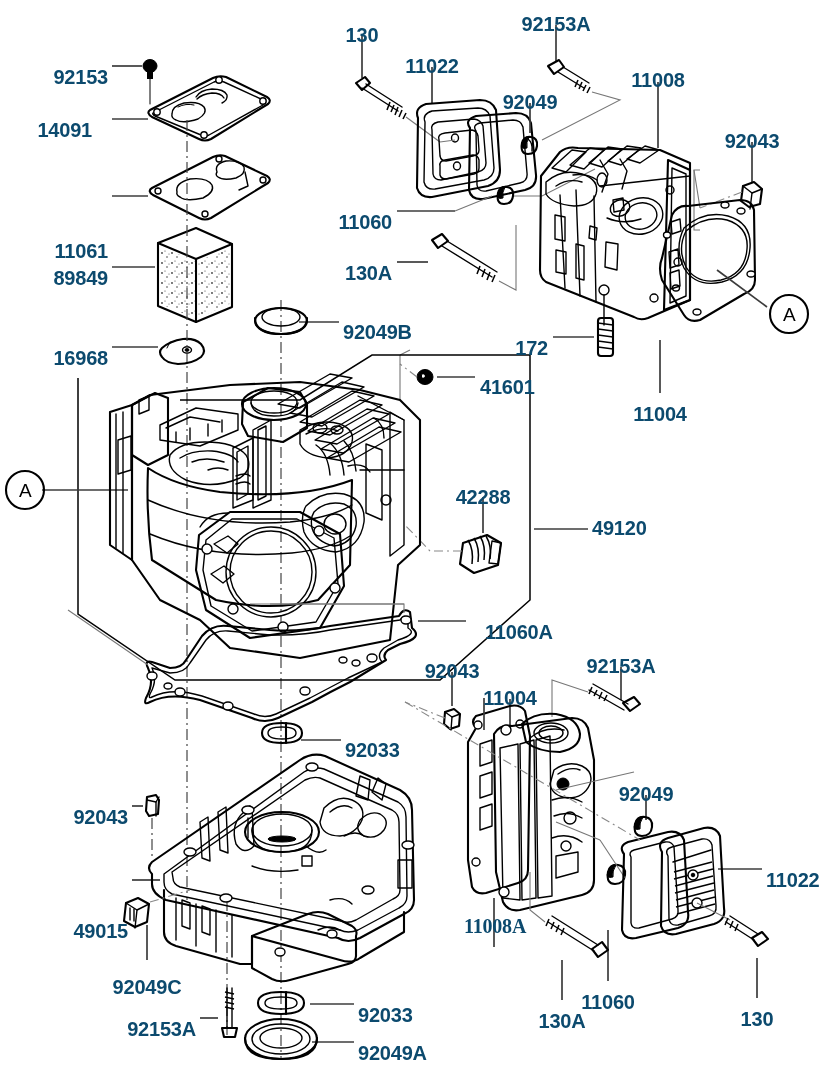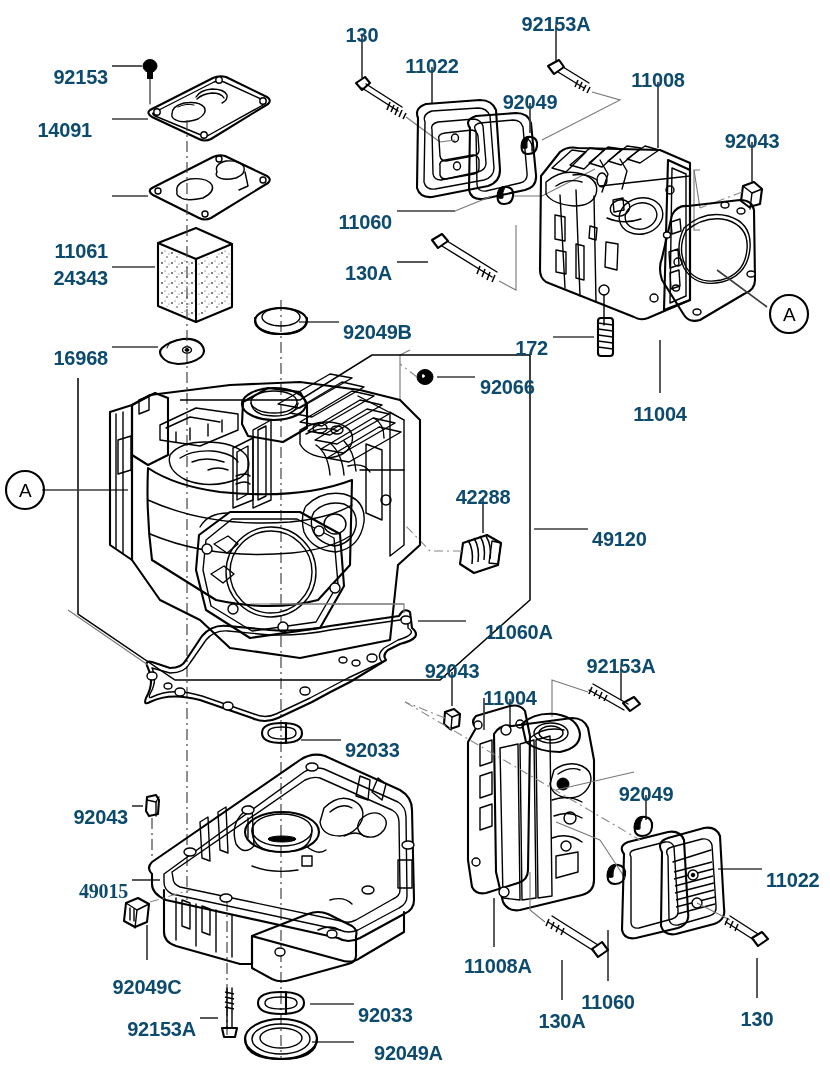--- a/index.html
+++ b/index.html
@@ -653,50 +653,50 @@
     <g>
       <line class="ld" x1="484" y1="698" x2="484" y2="730"></line>
       <line class="ld" x1="392" y1="1019" x2="392" y2="1019"></line>
     </g>
   </svg>
 
   <div id="labels">
       <div class="lbl r" style="left: 108px; top: 67px;">92153</div>
       <div class="lbl r" style="left: 92px; top: 120px;">14091</div>
       <div class="lbl r" style="left: 108px; top: 197px; margin-top: 44px;">11061</div>
-      <div class="lbl r" style="left: 108px; top: 268px;">24343</div>
+      <div class="lbl r" style="left: 108px; top: 268px;">89849</div>
       <div class="lbl r" style="left: 108px; top: 348px;">16968</div>
       <div class="lbl c" style="left: 362px; top: 25px;">130</div>
       <div class="lbl c" style="left: 432px; top: 56px;">11022</div>
       <div class="lbl c" style="left: 556px; top: 14px;">92153A</div>
       <div class="lbl c" style="left: 530px; top: 92px;">92049</div>
       <div class="lbl c" style="left: 658px; top: 70px;">11008</div>
       <div class="lbl c" style="left: 752px; top: 131px;">92043</div>
       <div class="lbl r" style="left: 392px; top: 212px;">11060</div>
       <div class="lbl r" style="left: 392px; top: 263px;">130A</div>
       <div class="lbl r" style="left: 548px; top: 338px;">172</div>
       <div class="lbl c" style="left: 660px; top: 404px;">11004</div>
       <div class="lbl" style="left: 343px; top: 322px;">92049B</div>
-      <div class="lbl" style="left: 480px; top: 377px;">92066</div>
+      <div class="lbl" style="left: 480px; top: 377px;">41601</div>
       <div class="lbl c" style="left: 483px; top: 487px;">42288</div>
-      <div class="lbl" style="left: 592px; top: 529px;">49120</div>
+      <div class="lbl" style="left: 592px; top: 518px;">49120</div>
       <div class="lbl" style="left: 485px; top: 622px;">11060A</div>
       <div class="lbl" style="left: 345px; top: 740px;">92033</div>
       <div class="lbl r" style="left: 128px; top: 807px;">92043</div>
-      <div class="lbl r" style="left: 128px; top: 881px; font-family: Liberation Serif, serif;">49015</div>
+      <div class="lbl r" style="left: 128px; top: 921px;">49015</div>
       <div class="lbl c" style="left: 147px; top: 977px; text-align: right;">92049C</div>
       <div class="lbl r" style="left: 196px; top: 1019px;">92153A</div>
       <div class="lbl" style="left: 358px; top: 1005px;">92033</div>
-      <div class="lbl" style="left: 358px; top: 1043px; margin-left: 16px;">92049A</div>
+      <div class="lbl" style="left: 358px; top: 1043px;">92049A</div>
       <div class="lbl c" style="left: 452px; top: 661px;">92043</div>
       <div class="lbl c" style="left: 621px; top: 656px;">92153A</div>
       <div class="lbl c" style="left: 510px; top: 688px;">11004</div>
       <div class="lbl c" style="left: 646px; top: 784px;">92049</div>
       <div class="lbl" style="left: 766px; top: 870px;">11022</div>
-      <div class="lbl" style="left: 464px; top: 956px;">11008A</div>
+      <div class="lbl" style="left: 464px; top: 916px; font-family: Liberation Serif, serif;">11008A</div>
       <div class="lbl c" style="left: 608px; top: 992px;">11060</div>
       <div class="lbl c" style="left: 562px; top: 1011px;">130A</div>
       <div class="lbl c" style="left: 757px; top: 1009px;">130</div>
       <div class="cb" style="left: 19px; top: 480px;">A</div>
       <div class="cb" style="left: 783px; top: 304px;">A</div>
     </div>
 
 </div>
 
 </body></html>

